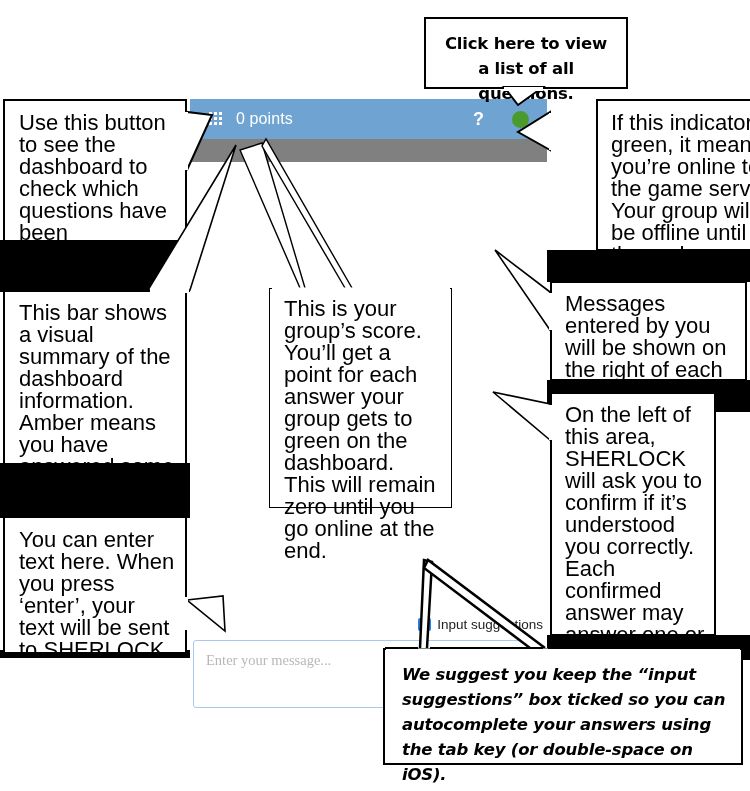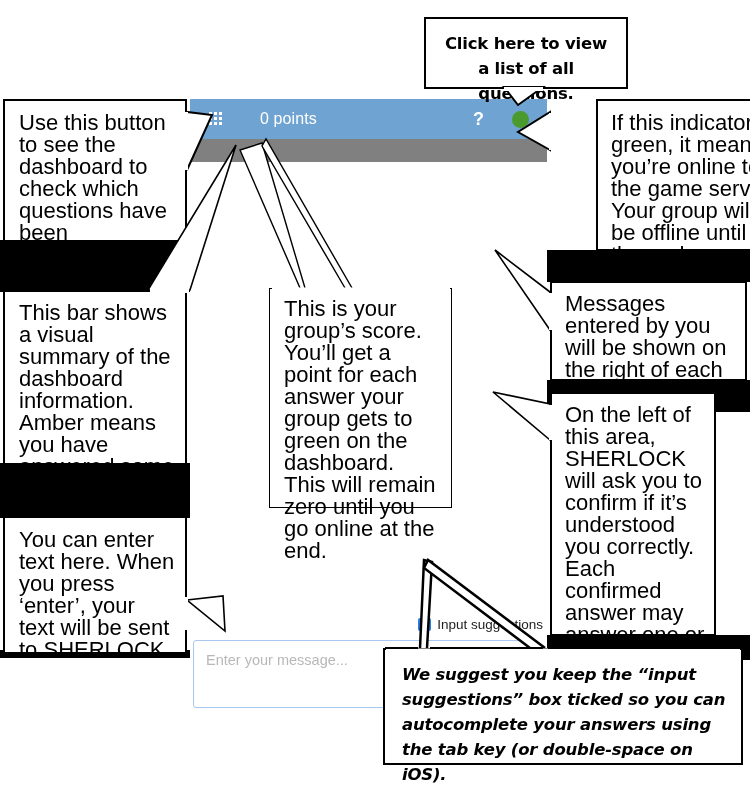--- a/index.html
+++ b/index.html
@@ -16,21 +16,21 @@
   .blackcol{position:absolute;background:#000;}
 
   
   #app{
     position:absolute;left:190px;top:99px;width:357px;height:551px;
     background:#ffffff;
   }
   #appbar{
     position:absolute;left:0;top:0;width:357px;height:40px;
     background:#6fa3d2;
-    display:flex;align-items:center;gap:24px;
+    display:flex;align-items:center;
   }
   #grid-icon{
     width:14px;height:14px;margin-left:19px;margin-right:13px;
     display:grid;grid-template-columns:repeat(3,3px);grid-template-rows:repeat(3,3px);
     gap:2px;flex:none;
   }
   #grid-icon i{display:block;width:3px;height:3px;background:#ffffff;border-radius:0;}
   #points{
     color:#ffffff;font-size:16px;letter-spacing:.1px;
   }
@@ -57,21 +57,21 @@
   }
   #suggest-check:after{
     content:"";position:absolute;left:4px;top:1px;width:3px;height:7px;
     border:solid #fff;border-width:0 2px 2px 0;transform:rotate(42deg);
   }
   #suggest-label{font-size:13.5px;color:#222;white-space:nowrap;}
 
   
   #msg-input{
     position:absolute;left:3px;top:478px;width:345px;height:68px;
-    border:1px solid #a9c8ef;border-radius:3px;background:#fff;box-sizing:border-box;
+    border:1px solid #a9c8ef;border-radius:3px;background:#fff;box-sizing:border-box;font-family:Liberation Serif, serif;
   }
   #msg-placeholder{
     position:absolute;left:12px;top:11px;font-size:14.5px;color:#b8b8b8;
   }
 
   
   .callout{
     position:absolute;background:#ffffff;border:2px solid #000;box-sizing:border-box;
     z-index:5;
   }

